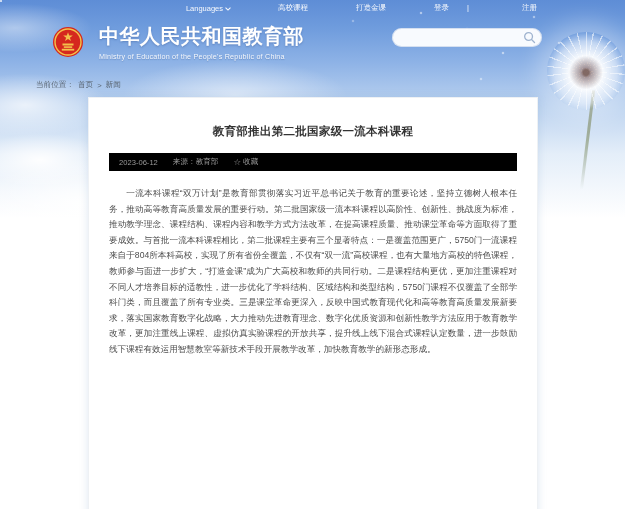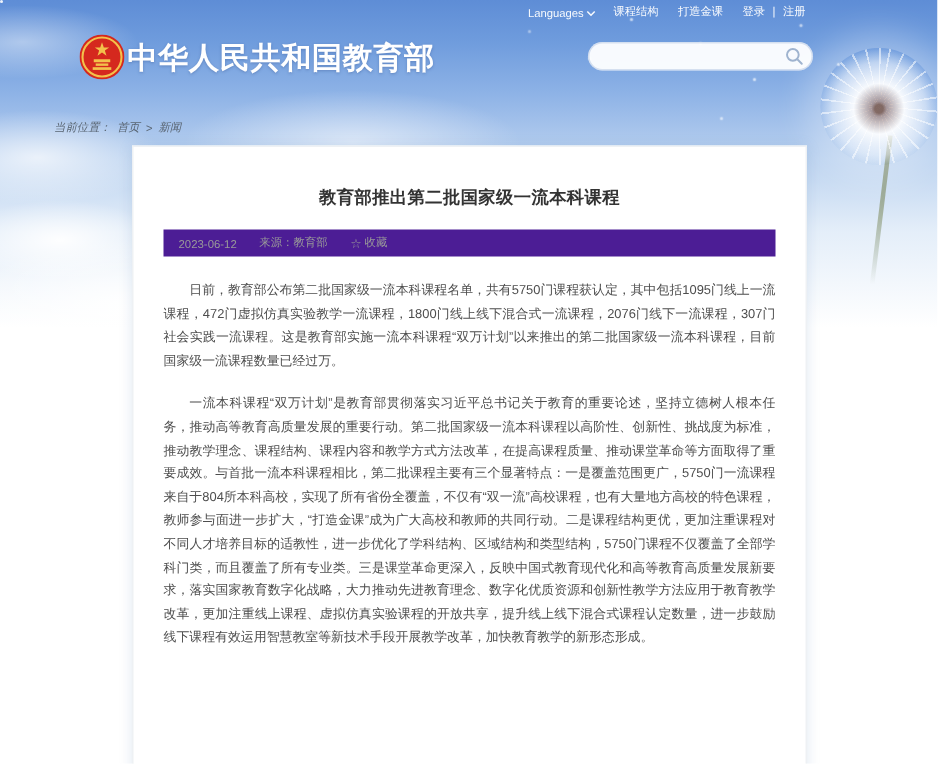--- a/index.html
+++ b/index.html
@@ -42,29 +42,29 @@
   .dandelion .stem {
     position:absolute; right:44px; top:72px; width:3px; height:100px;
     background:linear-gradient(180deg,#73856f,#a9b6a4 55%, rgba(220,228,220,0));
     transform:rotate(7deg);
   }
   
   .topbar {
     position:absolute; top:3px; right:88px; display:flex; gap:13px; align-items:center;
     font-size:7.5px; color:rgba(255,255,255,.95);
   }
-  .topbar a { color:rgba(255,255,255,.95); text-decoration:none; cursor:pointer; }
+  .topbar a { color:rgba(255,255,255,.95); text-decoration:none; cursor:pointer;margin-left:35px; }
   .chev {
     display:inline-block; width:4px; height:4px; margin-left:3px; margin-bottom:1px;
     border-right:1px solid rgba(255,255,255,.95); border-bottom:1px solid rgba(255,255,255,.95);
     transform:rotate(45deg);
   }
-  .auth { display:inline-flex; gap:5px; }
+  .auth { display:inline-flex; gap:18px; }
   
-  .masthead { position:absolute; left:53px; top:23px; display:flex; align-items:center; gap:2px; }
+  .masthead { position:absolute; left:53px; top:23px; display:flex; align-items:center; gap:16px; }
   .emblem { width:30px; height:30px; flex:0 0 auto; }
   .site-title {
     font-size:20px; font-weight:bold; color:#ffffff; letter-spacing:.5px;
     text-shadow:0 1px 2px rgba(40,70,130,.35); white-space:nowrap; cursor:pointer;
   }
   .site-sub {
     font-size:7.2px; color:rgba(255,255,255,.92); margin-top:2px; letter-spacing:.2px;
     text-shadow:0 1px 1px rgba(40,70,130,.3); white-space:nowrap;
   }
   
@@ -75,36 +75,36 @@
     box-shadow:inset 0 0 0 1px rgba(150,175,215,.35);
   }
   .search input {
     flex:1; border:none; outline:none; background:transparent;
     font-size:8px; color:#456; height:100%; font-family:inherit;
   }
   .search svg { flex:0 0 auto; cursor:pointer; }
   
   .breadcrumb {
     position:absolute; left:36px; top:80px; font-size:7.6px; color:#5a6673;
-    display:flex; gap:4px; align-items:center;font-style:italic;
+    display:flex; gap:4px; align-items:center;
   }
   .breadcrumb a { color:#5a6673; text-decoration:none; cursor:pointer; }
   
   .card {
     position:absolute; left:88px; top:97px; width:450px; height:500px;
     background:#ffffff; border:1px solid #eef1f4;
     box-shadow:0 1px 8px rgba(110,145,190,.22);
     padding:16px 20px 0 20px; overflow:hidden;
   }
   .card h1 {
     margin:10px 0 0 0; font-size:11.5px; font-weight:bold; color:#333;
     text-align:center; letter-spacing:.3px;
   }
   .meta {
-    margin-top:14px; height:18px; background:#4c1d95;
+    margin-top:14px; height:18px; background:#000000;
     display:flex; align-items:center; gap:15px; padding:0 10px;
     font-size:7.6px; color:#999;
   }
   .meta .src { display:inline-flex; }
   .fav { display:inline-flex; align-items:center; gap:2px; cursor:pointer; color:#999; }
   .fav .star { font-size:8.5px; line-height:1; }
   .article-body { margin-top:15px; font-size:8.6px; line-height:15.6px; color:#4d4d4d; }
   .article-body p { margin:0 0 13px 0; text-indent:2em; text-align:justify; }
 </style>
 </head>
@@ -112,40 +112,41 @@
 
 <div class="sky"></div>
 <div class="seeds"></div>
 <div class="dandelion">
   <div class="stem"></div>
   <div class="puff"></div>
 </div>
 
 <div class="topbar">
   <a><span>Languages</span><span class="chev"></span></a>
-  <a>课程结构</a>
+  <a>高校课程</a>
   <a>打造金课</a>
   <span class="auth">
     <a>登录</a>
     <span>|</span>
     <a>注册</a>
   </span>
 </div>
 
 <div class="masthead">
   <svg class="emblem" viewBox="0 0 30 30">
     <circle cx="15" cy="15" r="15" fill="#d5281e"></circle>
     <circle cx="15" cy="15" r="13" fill="none" stroke="#f3c14b" stroke-width="1.4"></circle>
     <path d="M15 5.2 L16.2 8.6 L19.8 8.6 L16.9 10.7 L18 14.1 L15 12 L12 14.1 L13.1 10.7 L10.2 8.6 L13.8 8.6 Z" fill="#f3c14b"></path>
     <rect x="9.5" y="16.5" width="11" height="2" fill="#f3c14b"></rect>
     <rect x="10.8" y="19.3" width="8.4" height="1.6" fill="#f3c14b"></rect>
     <rect x="8.8" y="21.8" width="12.4" height="1.8" fill="#f3c14b"></rect>
   </svg>
   <div>
     <div class="site-title">中华人民共和国教育部</div>
+    <div class="site-sub">Ministry of Education of the People's Republic of China</div>
   </div>
 </div>
 
 <div class="search">
   <input type="text" value="" style="">
   <svg width="13" height="13" viewBox="0 0 14 14">
     <circle cx="6" cy="6" r="4.2" fill="none" stroke="#9fb3cf" stroke-width="1.4"></circle>
     <line x1="9.2" y1="9.2" x2="12.4" y2="12.4" stroke="#9fb3cf" stroke-width="1.4" stroke-linecap="round"></line>
   </svg>
 </div>
@@ -164,16 +165,15 @@
     <span class="src">
       <span>来源：</span>
       <span>教育部</span>
     </span>
     <span class="fav">
       <span class="star">☆</span>
       <span>收藏</span>
     </span>
   </div>
   <div class="article-body">
-    <p>日前，教育部公布第二批国家级一流本科课程名单，共有5750门课程获认定，其中包括1095门线上一流课程，472门虚拟仿真实验教学一流课程，1800门线上线下混合式一流课程，2076门线下一流课程，307门社会实践一流课程。这是教育部实施一流本科课程“双万计划”以来推出的第二批国家级一流本科课程，目前国家级一流课程数量已经过万。</p>
     <p>一流本科课程“双万计划”是教育部贯彻落实习近平总书记关于教育的重要论述，坚持立德树人根本任务，推动高等教育高质量发展的重要行动。第二批国家级一流本科课程以高阶性、创新性、挑战度为标准，推动教学理念、课程结构、课程内容和教学方式方法改革，在提高课程质量、推动课堂革命等方面取得了重要成效。与首批一流本科课程相比，第二批课程主要有三个显著特点：一是覆盖范围更广，5750门一流课程来自于804所本科高校，实现了所有省份全覆盖，不仅有“双一流”高校课程，也有大量地方高校的特色课程，教师参与面进一步扩大，“打造金课”成为广大高校和教师的共同行动。二是课程结构更优，更加注重课程对不同人才培养目标的适教性，进一步优化了学科结构、区域结构和类型结构，5750门课程不仅覆盖了全部学科门类，而且覆盖了所有专业类。三是课堂革命更深入，反映中国式教育现代化和高等教育高质量发展新要求，落实国家教育数字化战略，大力推动先进教育理念、数字化优质资源和创新性教学方法应用于教育教学改革，更加注重线上课程、虚拟仿真实验课程的开放共享，提升线上线下混合式课程认定数量，进一步鼓励线下课程有效运用智慧教室等新技术手段开展教学改革，加快教育教学的新形态形成。</p>
   </div>
 </div>
 
 </body></html>

